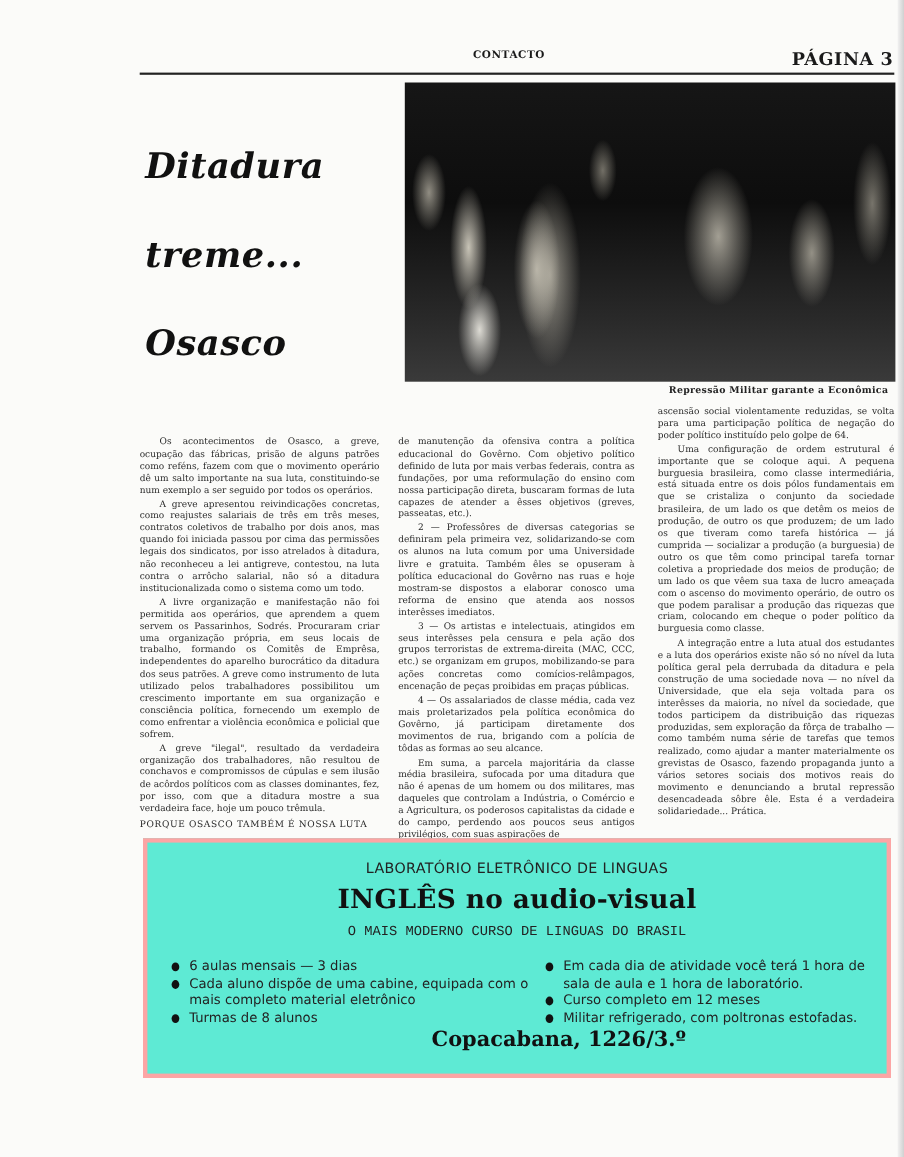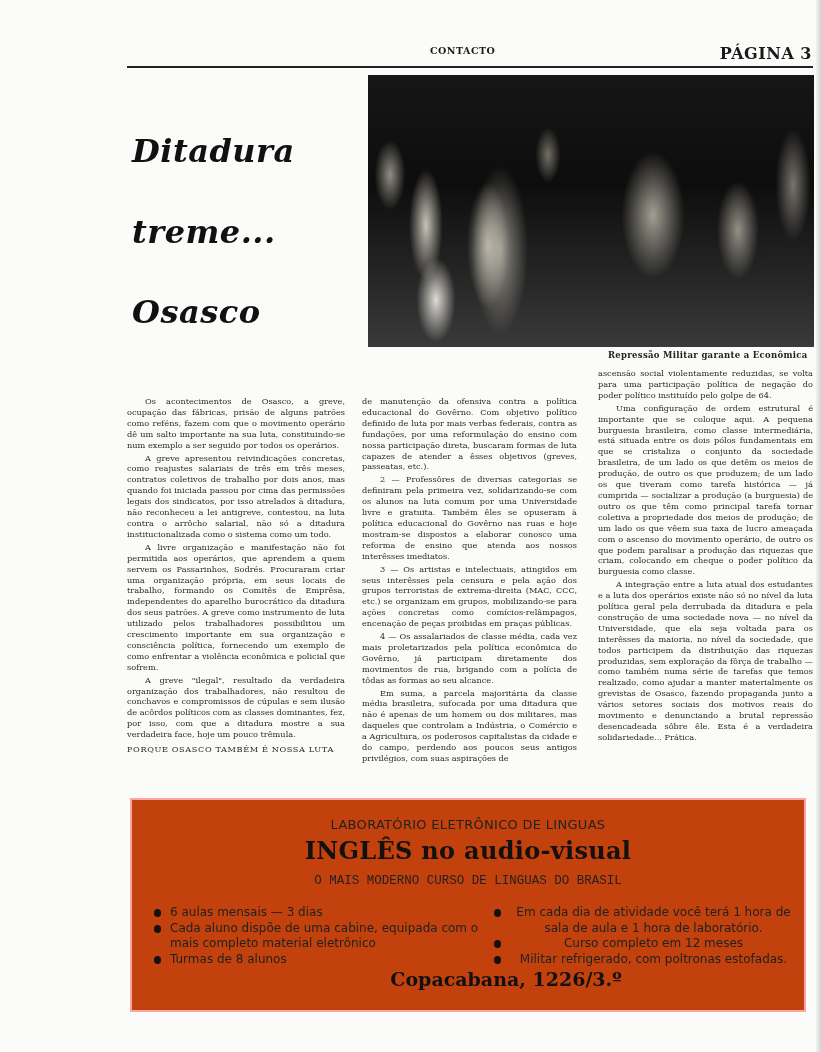--- a/index.html
+++ b/index.html
@@ -38,36 +38,36 @@
 
   .col { position: absolute; top: 390px; font-size: 8.2px; line-height: 10.9px; text-align: justify;
     color: #2a2a2a; font-family: "DejaVu Serif", serif; }
   .col p { margin: 0 0 2px 0; text-indent: 18px; }
   .col p.noindent { text-indent: 0; }
   .col .sub { text-indent: 0; font-weight: normal; letter-spacing: 0.6px; margin: 4px 0 6px; }
   .c1 { left: 127px; width: 218px; top: 396px; }
   .c2 { left: 362px; width: 215px; top: 396px; }
   .c3 { left: 598px; width: 215px; top: 368px; }
 
-  .ad { position: absolute; left: 130px; top: 798px; width: 672px; height: 210px;
-    border: 2px solid #fca5a5; background: #c2410c; }
+  .ad { position: absolute; left: 130px; top: 762px; width: 672px; height: 210px;
+    border: 4px solid #fca5a5; background: #5eead4; }
   .ad-top { position: absolute; left: 0; top: 17px; width: 100%; text-align: center;
     font-family: "DejaVu Sans", sans-serif; font-size: 13px; letter-spacing: 0.3px; color: #222; }
   .ad-title { position: absolute; left: 0; top: 36px; width: 100%; text-align: center;
     font-family: "DejaVu Serif", serif; font-weight: bold; font-size: 24px; color: #111;
     letter-spacing: 0.3px; }
   .ad-sub { position: absolute; left: 0; top: 74px; width: 100%; text-align: center;
     font-family: Liberation Mono, monospace; font-size: 12.5px; color: #222; }
   .ad-list { position: absolute; list-style: none; margin: 0; padding: 0;
     font-family: "DejaVu Sans", sans-serif; font-size: 12px; line-height: 15.5px; color: #222; }
   .ad-list li { position: relative; padding-left: 18px; }
   .ad-list li .dot { position: absolute; left: 2px; top: 4px; width: 7px; height: 8px;
     border-radius: 50%; background: #111; }
   .al { left: 20px; top: 105px; width: 330px; }
-  .ar { left: 360px; top: 105px; width: 305px; text-align: center; }
+  .ar { left: 360px; top: 105px; width: 305px; }
   .ad-addr { position: absolute; left: 0; top: 168px; width: 100%; text-align: center;
     font-family: "DejaVu Serif", serif; font-weight: bold; font-size: 19px; color: #111; padding-left: 38px; }
 </style>
 </head>
 <body>
 
 <div class="right-edge"></div>
 
 <div class="header">
   <span class="hdr-title">CONTACTO</span>

